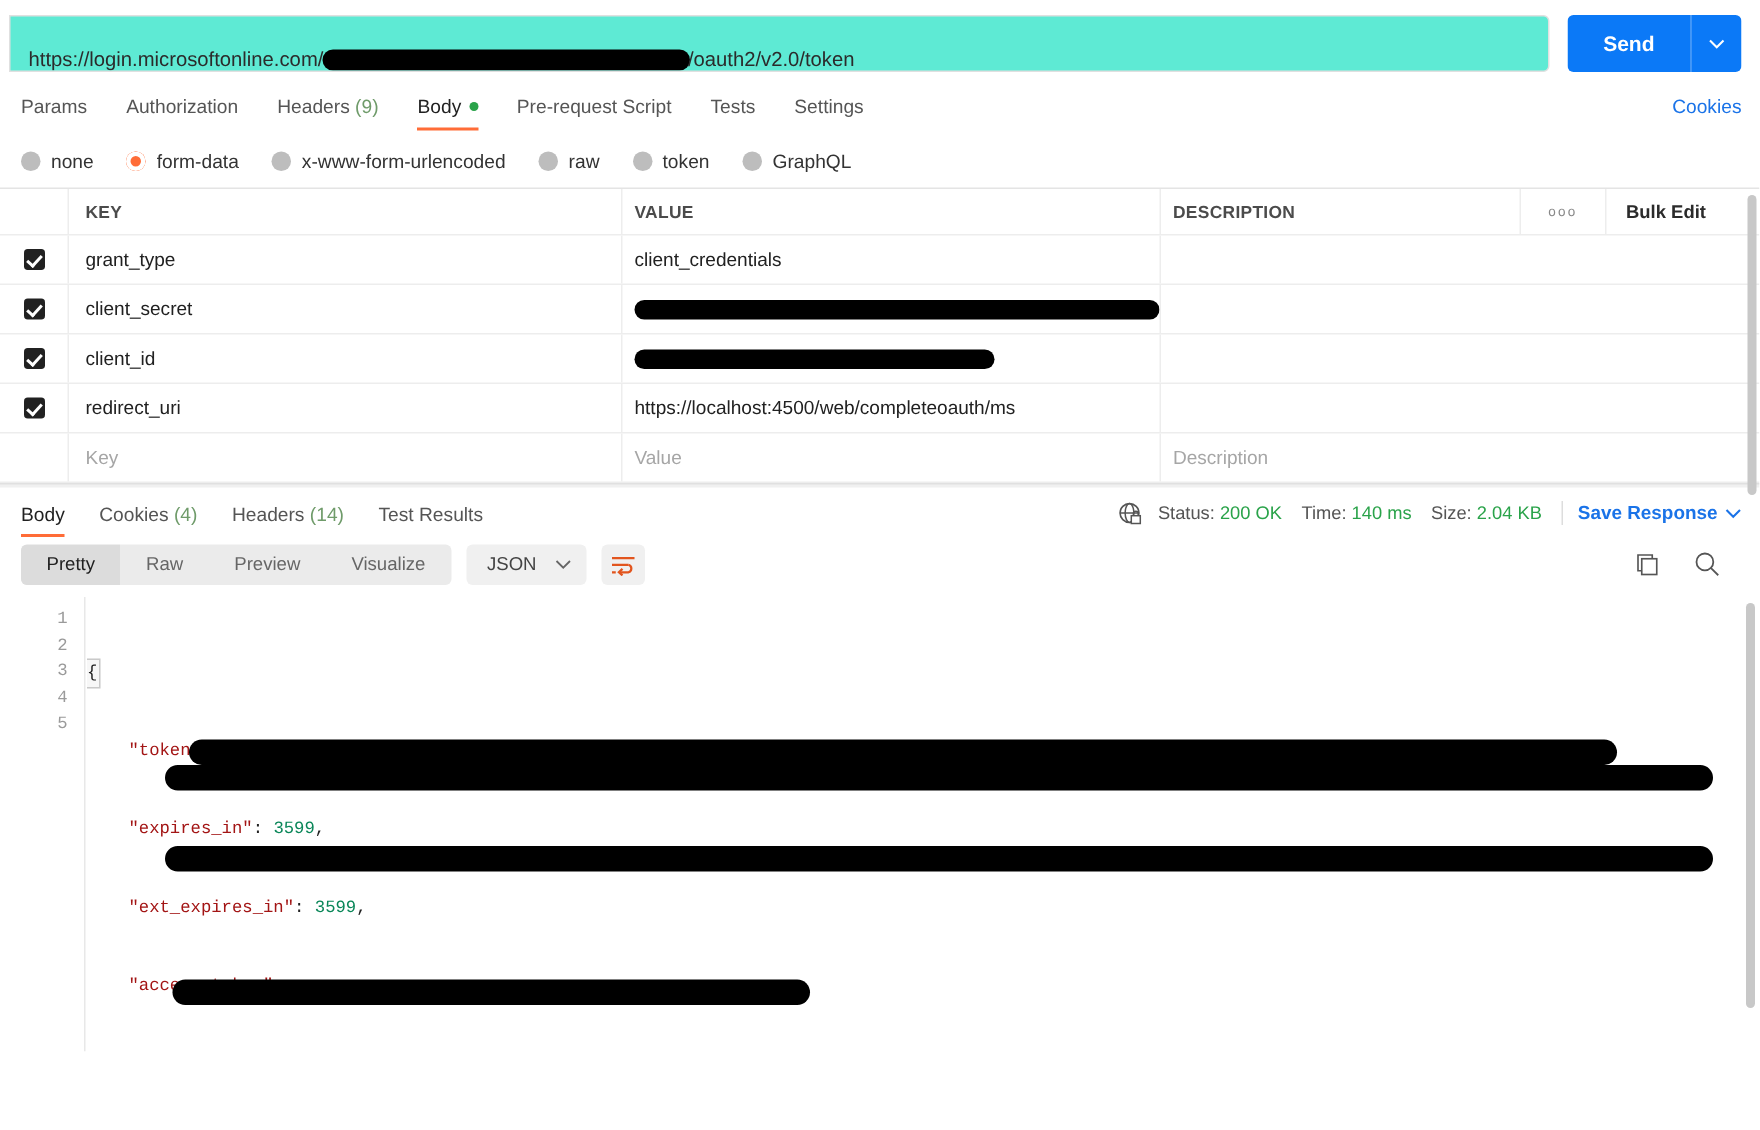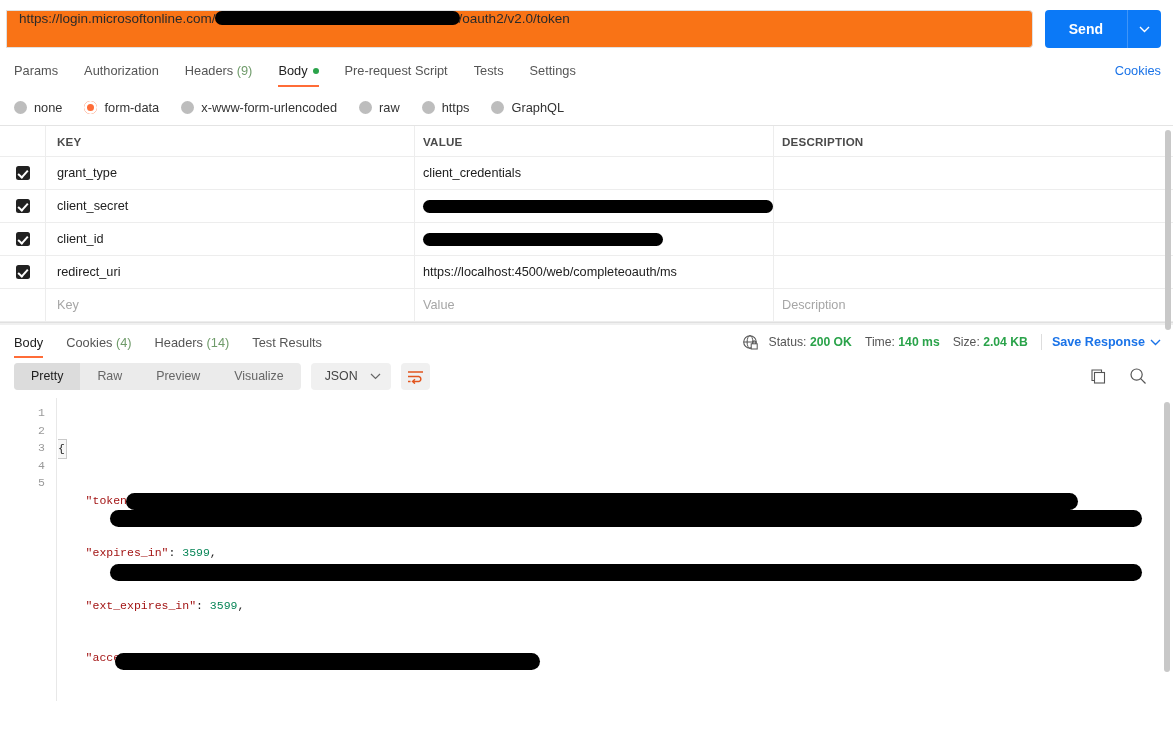--- a/index.html
+++ b/index.html
@@ -30,25 +30,25 @@
     border: 1px solid #e0e0e0;
     border-right: none;
     border-radius: 4px 0 0 4px;
     padding: 0 10px 0 12px;
     cursor: pointer;
   }
   .method-label { font-size: 13.5px; color: #2b2b2b; font-weight: 400; }
   .url-box {
     flex: 1;
     height: 38px;
-    background: #f97316;
+    background: #5eead4;
     border: 1px solid #e0e0e0;
     border-radius: 0 4px 4px 0;
     display: flex;
-    align-items: flex-start;
+    align-items: flex-end;
     padding: 0 12px;
     font-size: 13.5px;
     color: #2b2b2b;
     position: relative;
     overflow: hidden;
     white-space: nowrap;
   }
   .send-wrap {
     display: flex;
     margin-left: 12px;
@@ -266,21 +266,21 @@
   .resp-tab .count { color: #6f9b6a; }
   .status-area {
     margin-left: auto;
     display: flex;
     align-items: center;
     gap: 0;
     padding-bottom: 8px;
     font-size: 12.2px;
   }
   .status-item { color: #555; margin-right: 13px; white-space: nowrap; }
-  .status-item b { font-weight: bold; color: #2aa34a; }
+  .status-item b { font-weight: normal; color: #2aa34a; }
   .status-sep { width: 1px; height: 16px; background: #ddd; margin: 0 10px 0 0; }
   .save-resp {
     color: #1a73e8; font-size: 12.6px; font-weight: bold;
     cursor: pointer; display: flex; align-items: center; gap: 5px;
   }
 
   
   .viewer-bar {
     display: flex; align-items: center;
     padding: 4px 12px 8px 14px;
@@ -420,34 +420,38 @@
   <div class="btype">
     <span class="radio"></span>
     <span>x-www-form-urlencoded</span>
   </div>
   <div class="btype">
     <span class="radio"></span>
     <span>raw</span>
   </div>
   <div class="btype">
     <span class="radio"></span>
-    <span>https</span>
+    <span>token</span>
   </div>
   <div class="btype">
     <span class="radio"></span>
     <span>GraphQL</span>
   </div>
 </div>
 
 <div class="kvtable" style="position:relative;">
   <div class="kvrow header">
     <div class="c-check"></div>
     <div class="c-key">KEY</div>
     <div class="c-val">VALUE</div>
     <div class="c-desc">DESCRIPTION</div>
+    <div class="hdr-tools">
+      <div class="dots-btn">ooo</div>
+      <div class="bulk-edit">Bulk Edit</div>
+    </div>
   </div>
 
   <div class="kvrow">
     <div class="c-check">
         <span class="cb"></span>
       </div>
     <div class="c-key">grant_type</div>
     <div class="c-val">client_credentials</div>
     <div class="c-desc"></div>
   </div>

